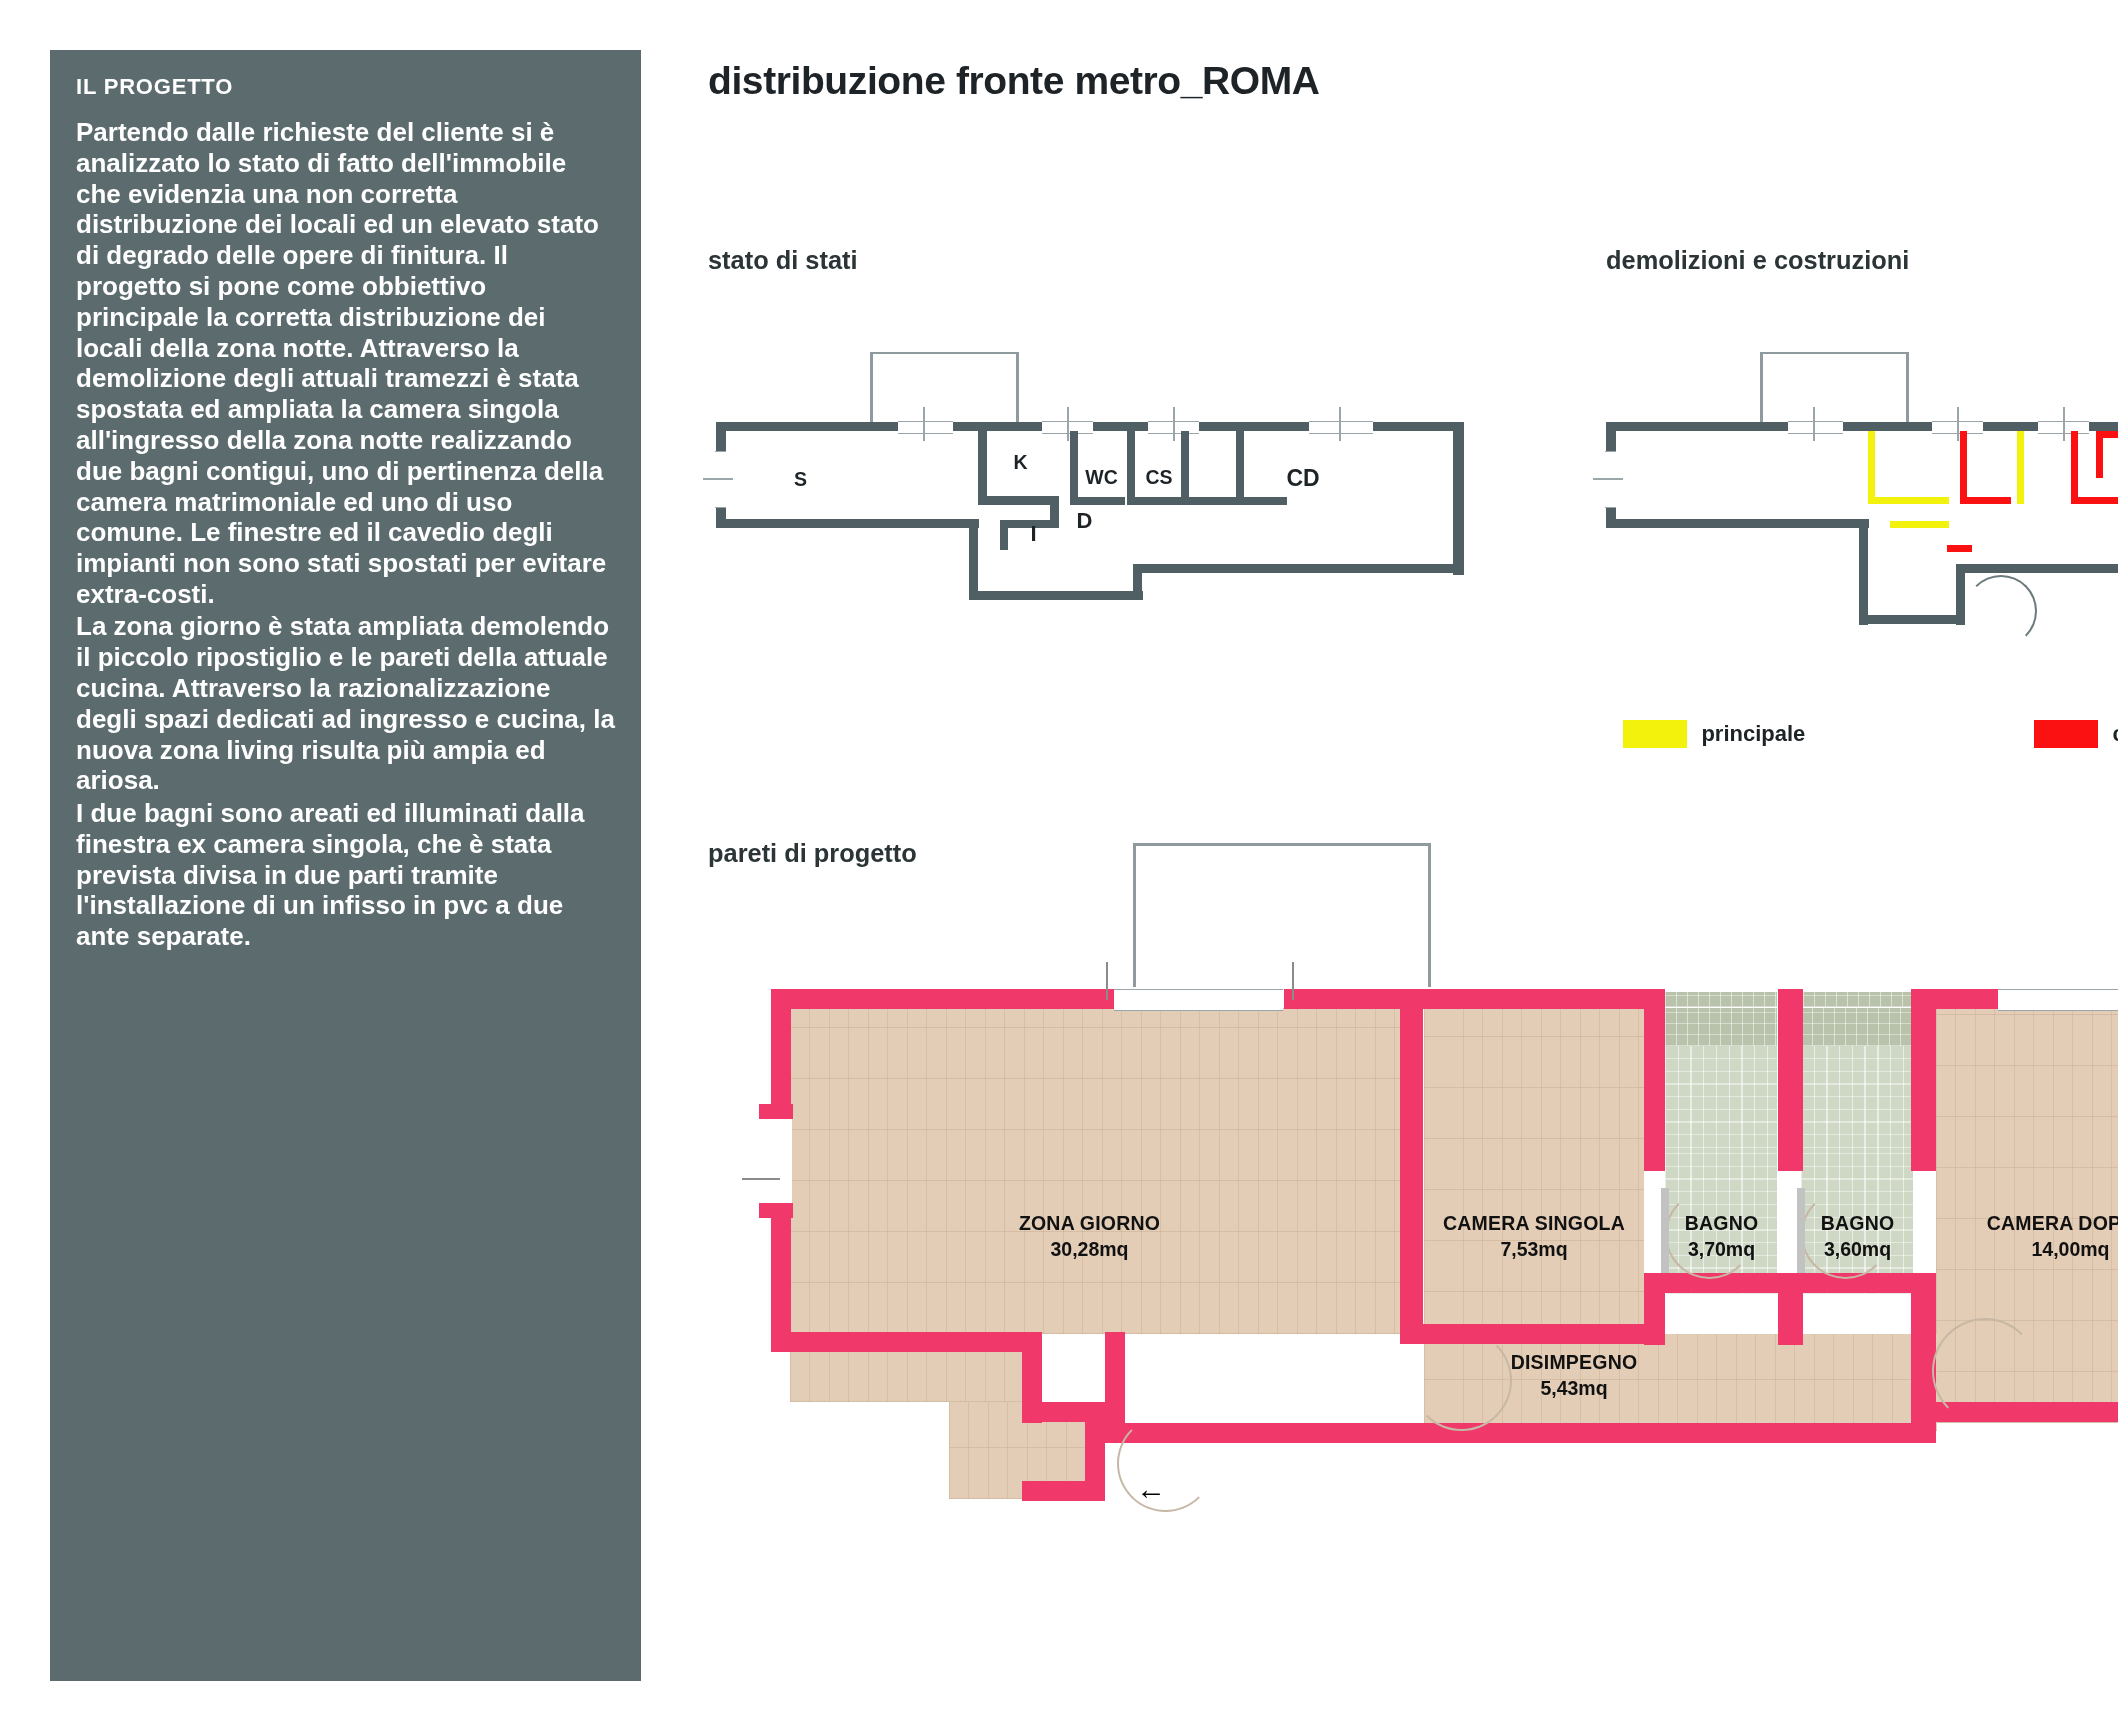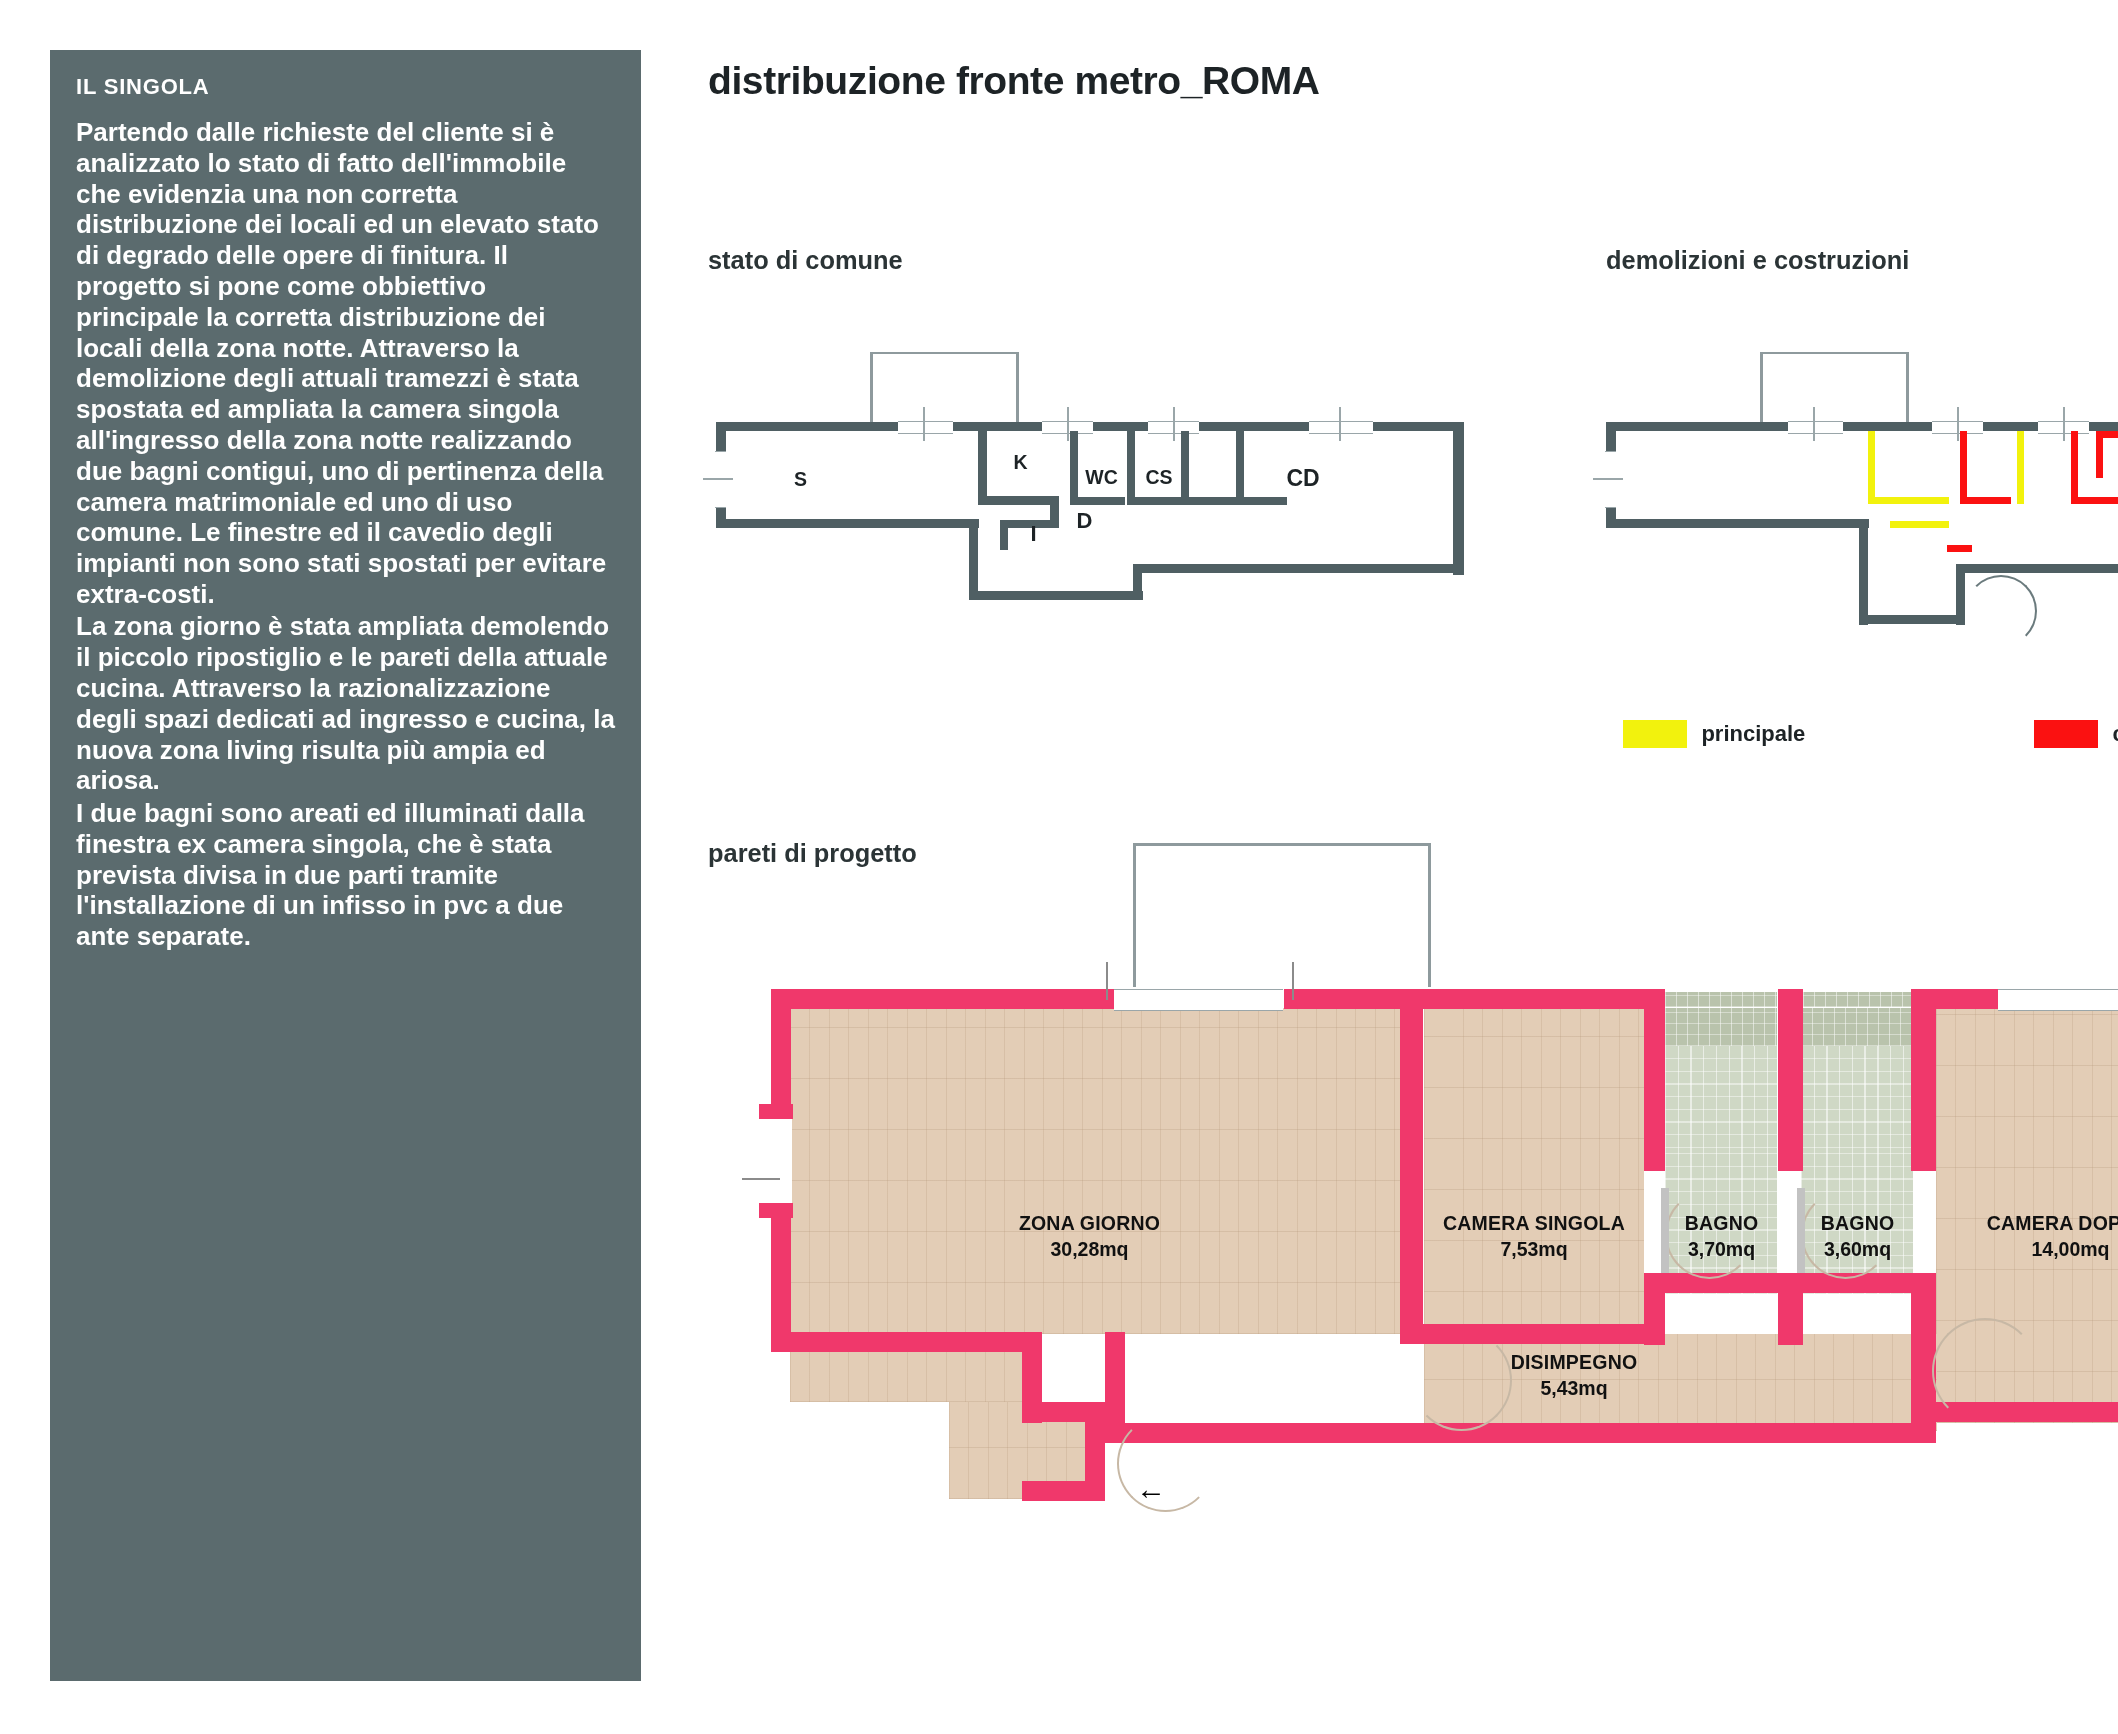--- a/index.html
+++ b/index.html
@@ -74,29 +74,29 @@
   .p-lbl { position:absolute; text-align:center; white-space:nowrap; color:#111111; font-weight:bold; }
   .p-lbl .n { font-size:19.5px; display:block; letter-spacing:0.2px; }
   .p-lbl .a { font-size:19.5px; display:block; margin-top:3.4px; }
   .dim-line { position:absolute; background:#7b7b7b; }
   .arrow-in { position:absolute; font-size:30px; color:#000; line-height:1; }
 </style>
 </head>
 <body>
 
 <div id="sidebar">
-  <div class="s-title">IL SINGOLA</div>
+  <div class="s-title">IL PROGETTO</div>
   <p class="s-para">Partendo dalle richieste del cliente si è analizzato lo stato di fatto dell'immobile che evidenzia una non corretta distribuzione dei locali ed un elevato stato di degrado delle opere di finitura. Il progetto  si pone come obbiettivo principale la corretta distribuzione dei locali della zona notte. Attraverso la demolizione degli attuali tramezzi è stata spostata ed ampliata la camera singola all'ingresso della zona notte realizzando due bagni contigui, uno di pertinenza della camera matrimoniale ed uno di uso comune. Le finestre ed il cavedio degli impianti non sono stati spostati per evitare extra-costi.</p>
   <p class="s-para">La zona giorno è stata ampliata demolendo il piccolo ripostiglio e le pareti della attuale cucina. Attraverso la razionalizzazione degli spazi dedicati ad ingresso e cucina, la nuova zona living risulta più ampia ed ariosa.</p>
   <p class="s-para">I due bagni sono areati ed illuminati dalla finestra ex camera singola, che è stata prevista divisa in due parti tramite l'installazione di un infisso in pvc a due ante separate.</p>
 </div>
 
 <div id="main-title">distribuzione fronte metro_ROMA</div>
 
-<div class="section-label" style="left:708px; top:246px;">stato di comune</div>
+<div class="section-label" style="left:708px; top:246px;">stato di stati</div>
 <div class="section-label" style="left:1606px; top:246px;">demolizioni e costruzioni</div>
 <div class="section-label" style="left:708px; top:839px;">pareti di progetto</div>
 
 <div class="plan" id="plan-existing" style="left:703px; top:339px; width:797px; height:352px;">
 
   <div class="wall-thin" style="left:167px; top:12.7px; width:2.5px; height:72px;"></div>
   <div class="wall-thin" style="left:167px; top:12.7px; width:148px; height:2.5px;"></div>
   <div class="wall-thin" style="left:313px; top:12.7px; width:2.5px; height:72px;"></div>
 
   <div class="wall" style="left:12.7px; top:83px; width:748px; height:9.3px;"></div>

